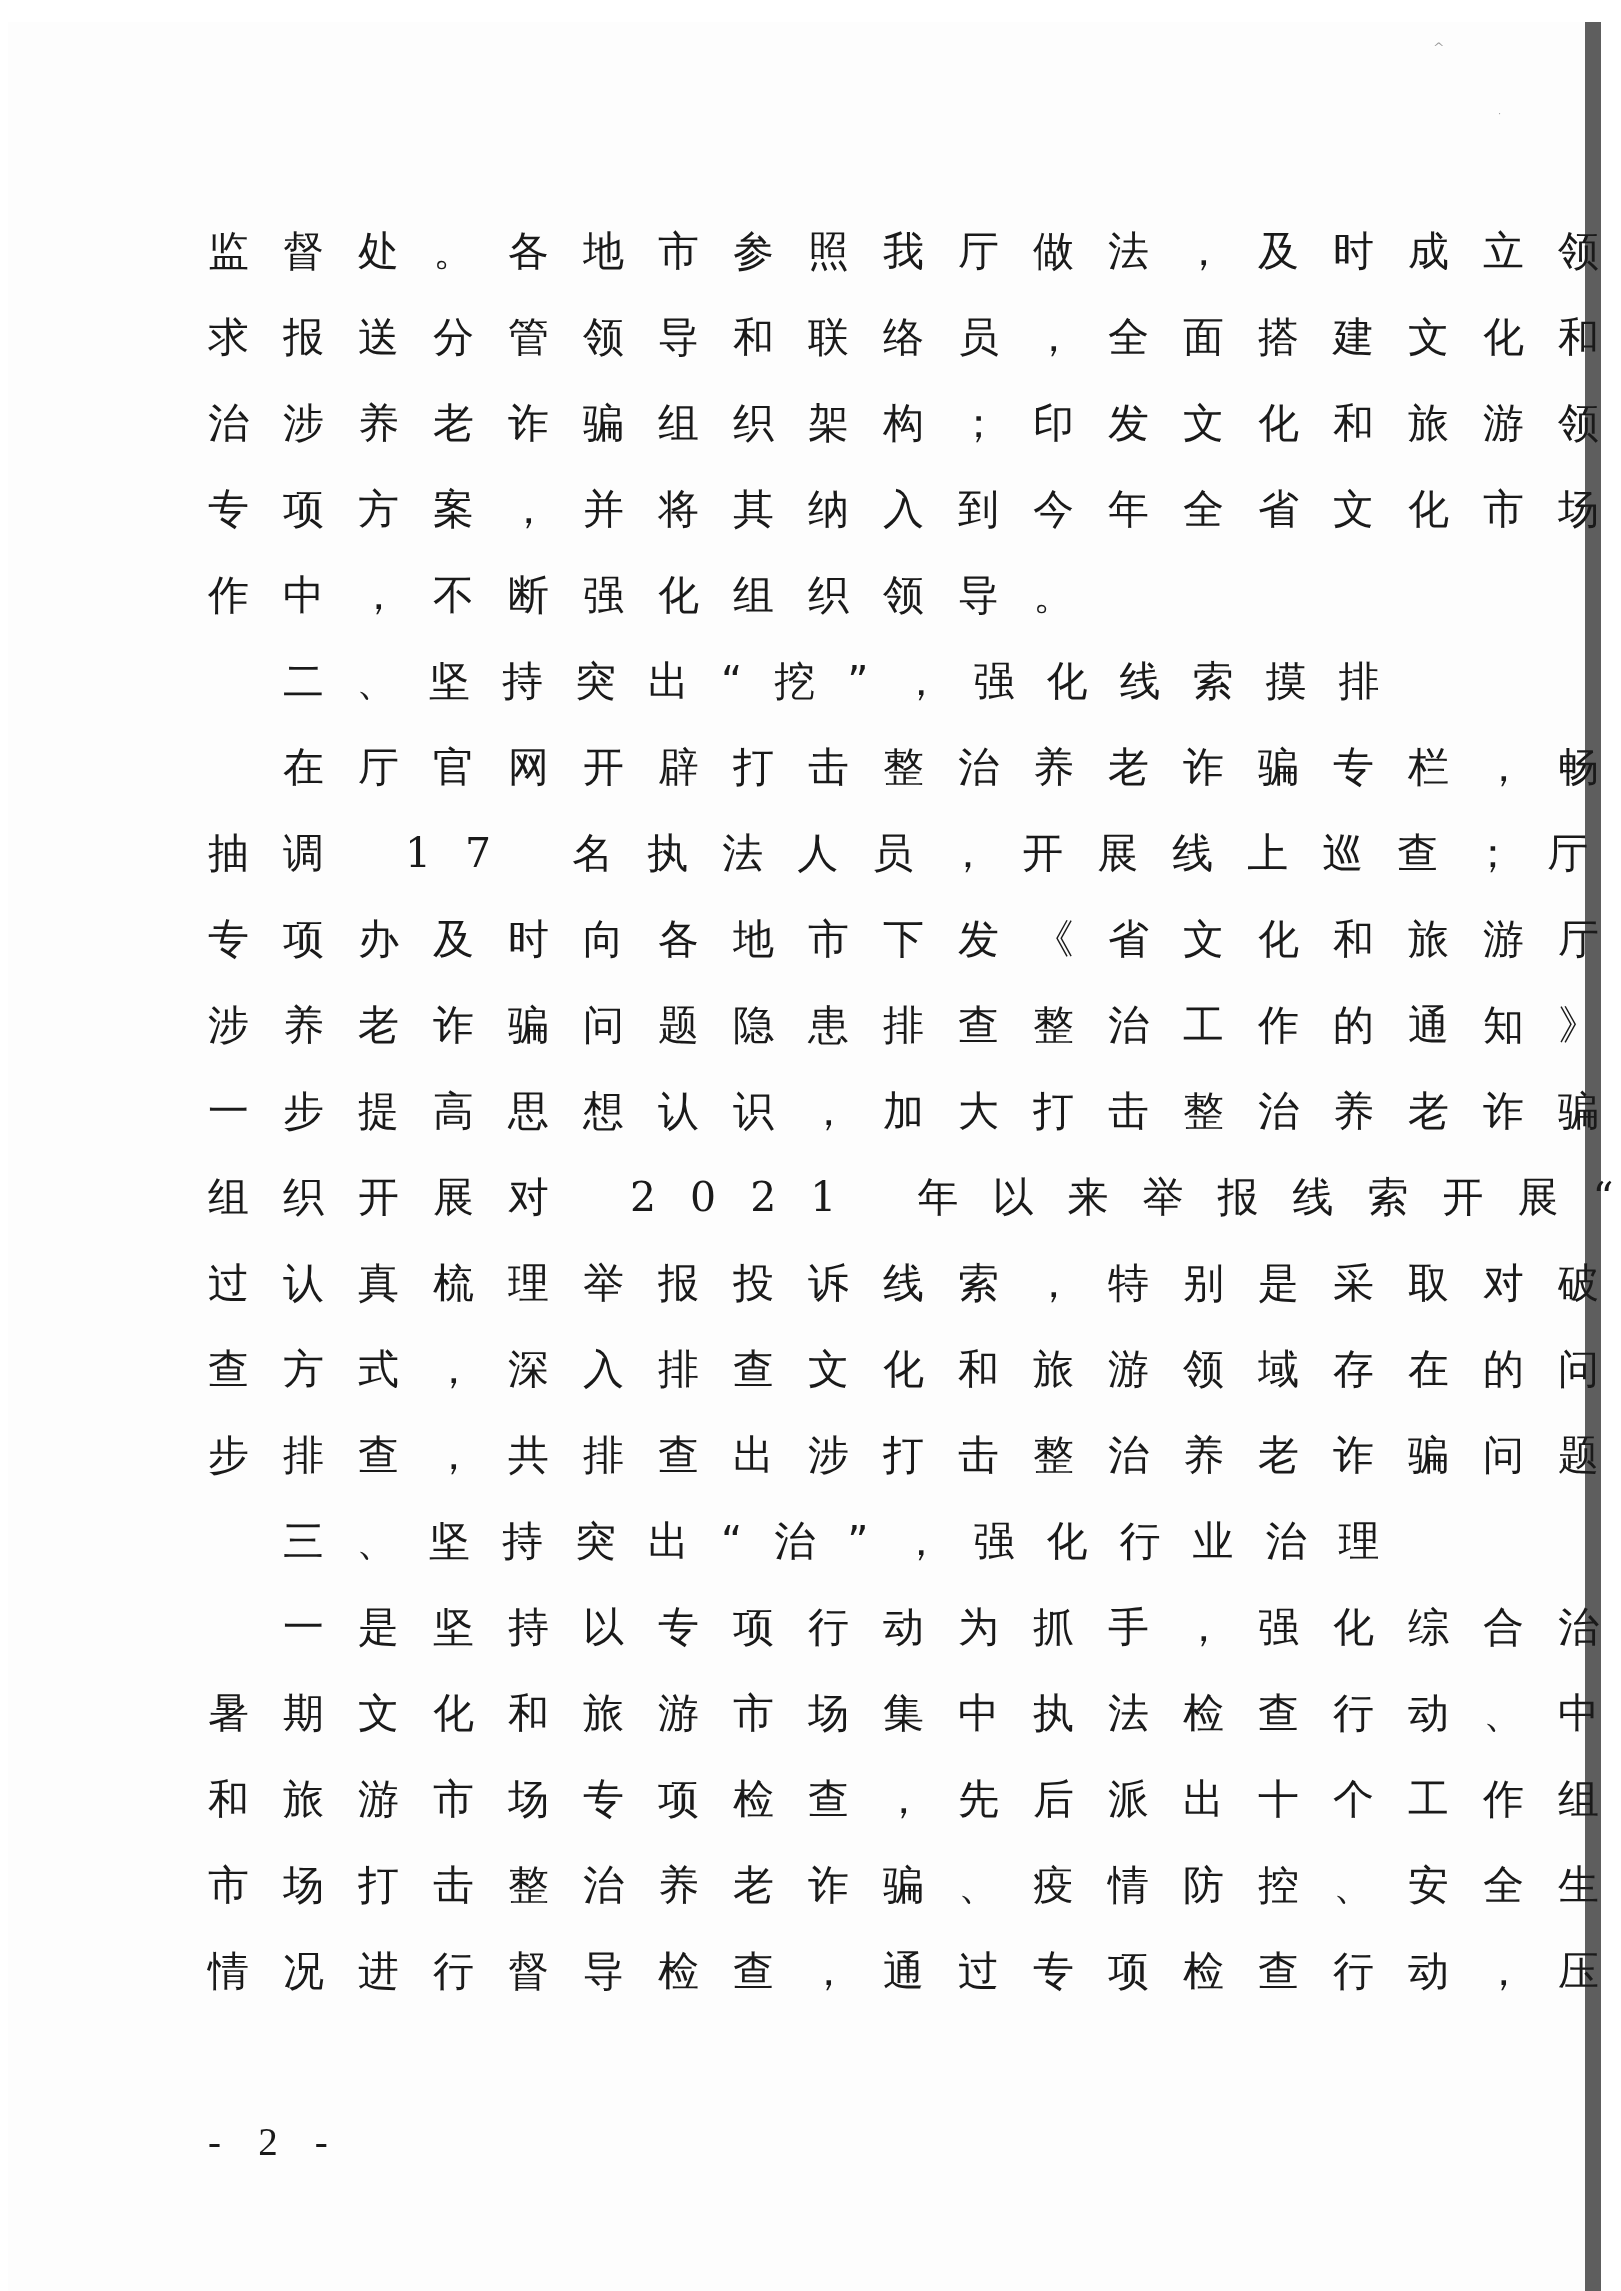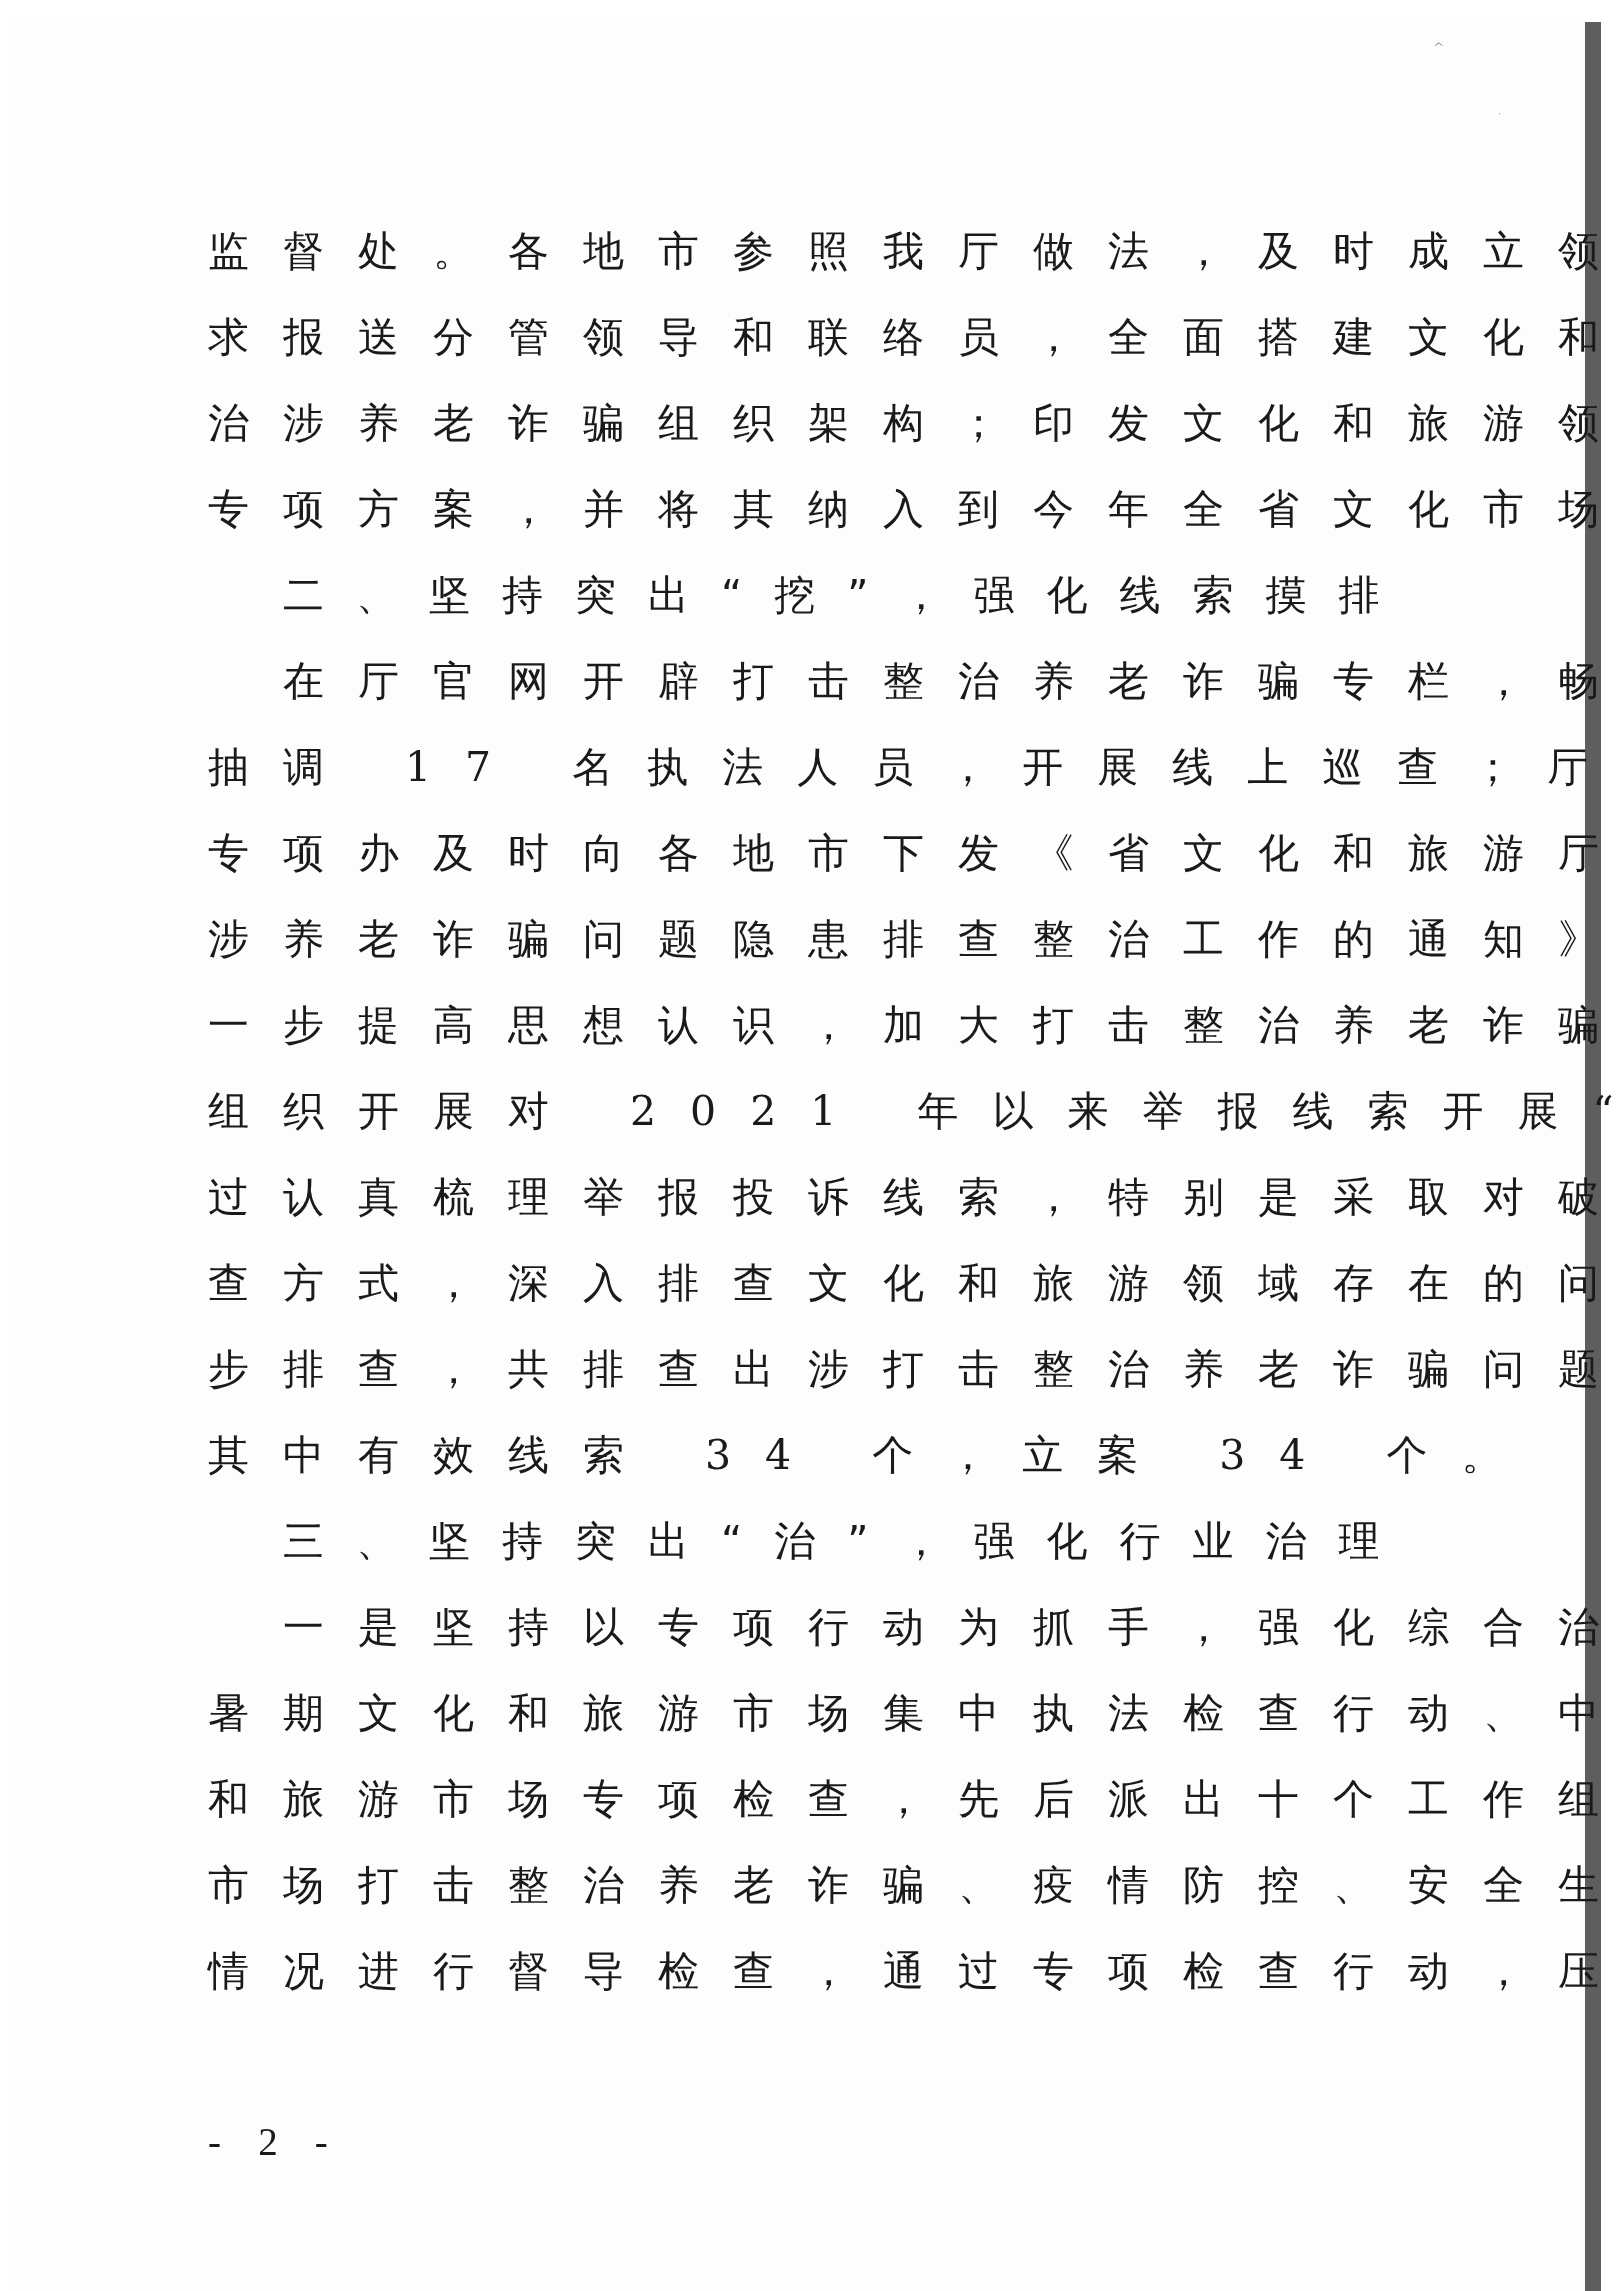--- a/index.html
+++ b/index.html
@@ -33,31 +33,31 @@
 <div class="right-edge"></div>
 <div class="right-white"></div>
 <div class="mark" style="left:1433px;top:39px;">^</div>
 <div class="mark" style="left:1498px;top:108px;font-size:9.8px;">·</div>
 
 <div class="body-text">
   <div class="line">监督处。各地市参照我厅做法，及时成立领导小组，并按要</div>
   <div class="line">求报送分管领导和联络员，全面搭建文化和旅游领域打击整</div>
   <div class="line">治涉养老诈骗组织架构；印发文化和旅游领域实施方案和各</div>
   <div class="line">专项方案，并将其纳入到今年全省文化市场综合执法重点工</div>
+  <div class="line">作中，不断强化组织领导。</div>
   <div class="line indent heading">二、坚持突出“挖”，强化线索摸排</div>
   <div class="line indent">在厅官网开辟打击整治养老诈骗专栏，畅通举报渠道，</div>
   <div class="line">抽调 17 名执法人员，开展线上巡查；厅打击整治养老诈骗</div>
   <div class="line">专项办及时向各地市下发《省文化和旅游厅关于进一步做好</div>
   <div class="line">涉养老诈骗问题隐患排查整治工作的通知》，要求各地市进</div>
   <div class="line">一步提高思想认识，加大打击整治养老诈骗工作力度，再次</div>
   <div class="line">组织开展对 2021 年以来举报线索开展“回头看”工作。通</div>
   <div class="line">过认真梳理举报投诉线索，特别是采取对破获的案件开展倒</div>
   <div class="line">查方式，深入排查文化和旅游领域存在的问题隐患。经进一</div>
   <div class="line">步排查，共排查出涉打击整治养老诈骗问题隐患线索 48 个，</div>
-  <div class="line">其中有效线索 34 个，立案 34 个。</div>
   <div class="line indent heading">三、坚持突出“治”，强化行业治理</div>
   <div class="line indent"><span class="bold-lead">一是</span><span>坚持以专项行动为抓手，强化综合治理，先后印发</span></div>
   <div class="line">暑期文化和旅游市场集中执法检查行动、中秋国庆假日文化</div>
   <div class="line">和旅游市场专项检查，先后派出十个工作组，就文化和旅游</div>
   <div class="line">市场打击整治养老诈骗、疫情防控、安全生产和市场监管等</div>
   <div class="line">情况进行督导检查，通过专项检查行动，压实各地市工作开</div>
 </div>
 
 <div class="page-number">- 2 -</div>
 

